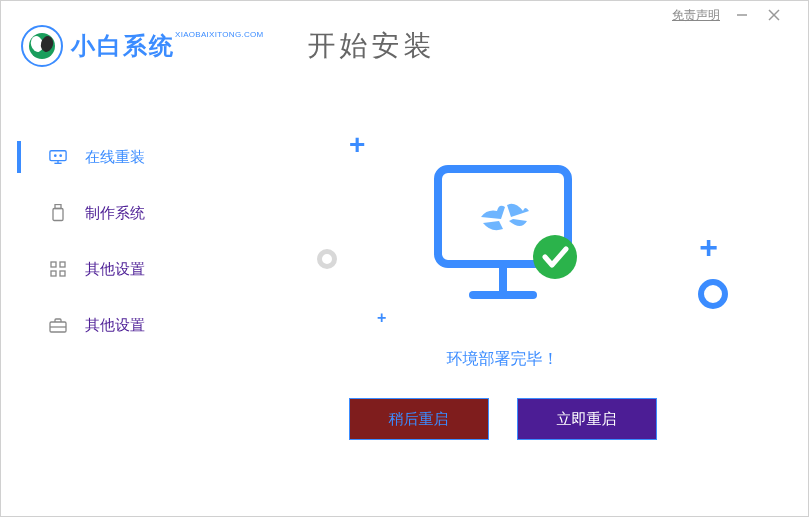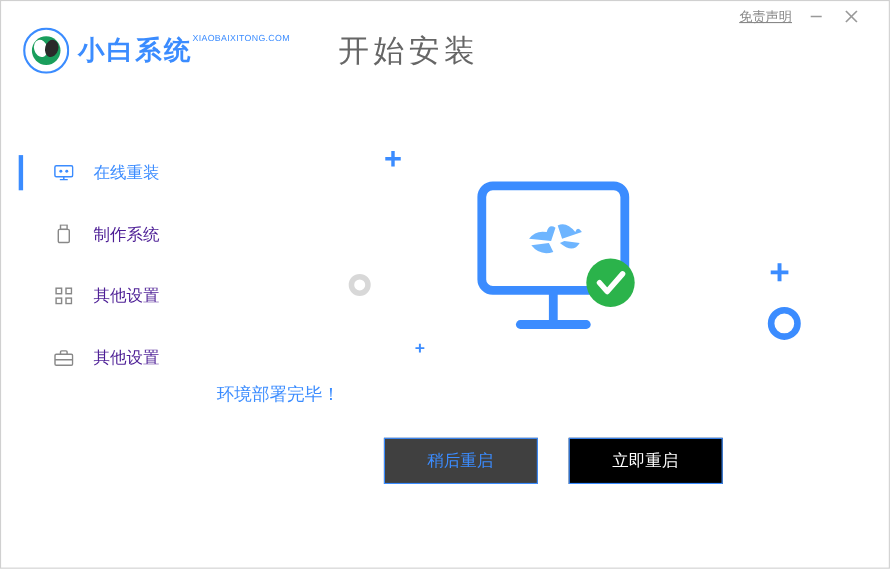--- a/index.html
+++ b/index.html
@@ -31,28 +31,28 @@
     .illus { position: relative; width: 100%; height: 220px; }
     .monitor { position: absolute; left: 50%; top: 30px; transform: translateX(-50%); }
     .cross { position: absolute; font-size: 28px; font-weight: bold; }
     .cross1 { left: 152px; top: 10px; color: #3b8cff; }
     .cross2 { right: 90px; top: 110px; color: #3b8cff; font-size: 32px; }
     .cross3 { left: 180px; top: 190px; color: #3b8cff; font-size: 16px; }
     .circ { position: absolute; border-radius: 50%; }
     .circ1 { left: 120px; top: 130px; width: 20px; height: 20px; border: 5px solid #d8d8d8; }
     .circ2 { right: 80px; top: 160px; width: 30px; height: 30px; border: 6px solid #3b8cff; }
     
-    .status { margin-top: 10px; }
+    .status { text-align: center; margin-top: 10px; }
     .status-main { color: #3b8cff; font-size: 16px; margin-bottom: 8px; }
     .status-sub { color: #3b8cff; font-size: 13px; }
     
     .buttons { display: flex; justify-content: center; gap: 28px; margin-top: 28px; }
     .btn { width: 140px; height: 42px; display: flex; align-items: center; justify-content: center; font-size: 15px; cursor: pointer; }
-    .btn-outline { border: 1px solid #3b8cff; color: #3b8cff; background: #404040; }
-    .btn-solid { background: #000000; color: #fff; border: 1px solid #3b8cff; }
+    .btn-outline { border: 1px solid #3b8cff; color: #3b8cff; background: #7f1d1d; }
+    .btn-solid { background: #4c1d95; color: #fff; border: 1px solid #3b8cff; }
   </style>
 </head>
 <body>
 
 <div class="window">
 
   <div class="titlebar">
     <span class="titlebar-link">免责声明</span>
     <span class="titlebar-btn">
       <svg width="12" height="12" viewBox="0 0 12 12">

